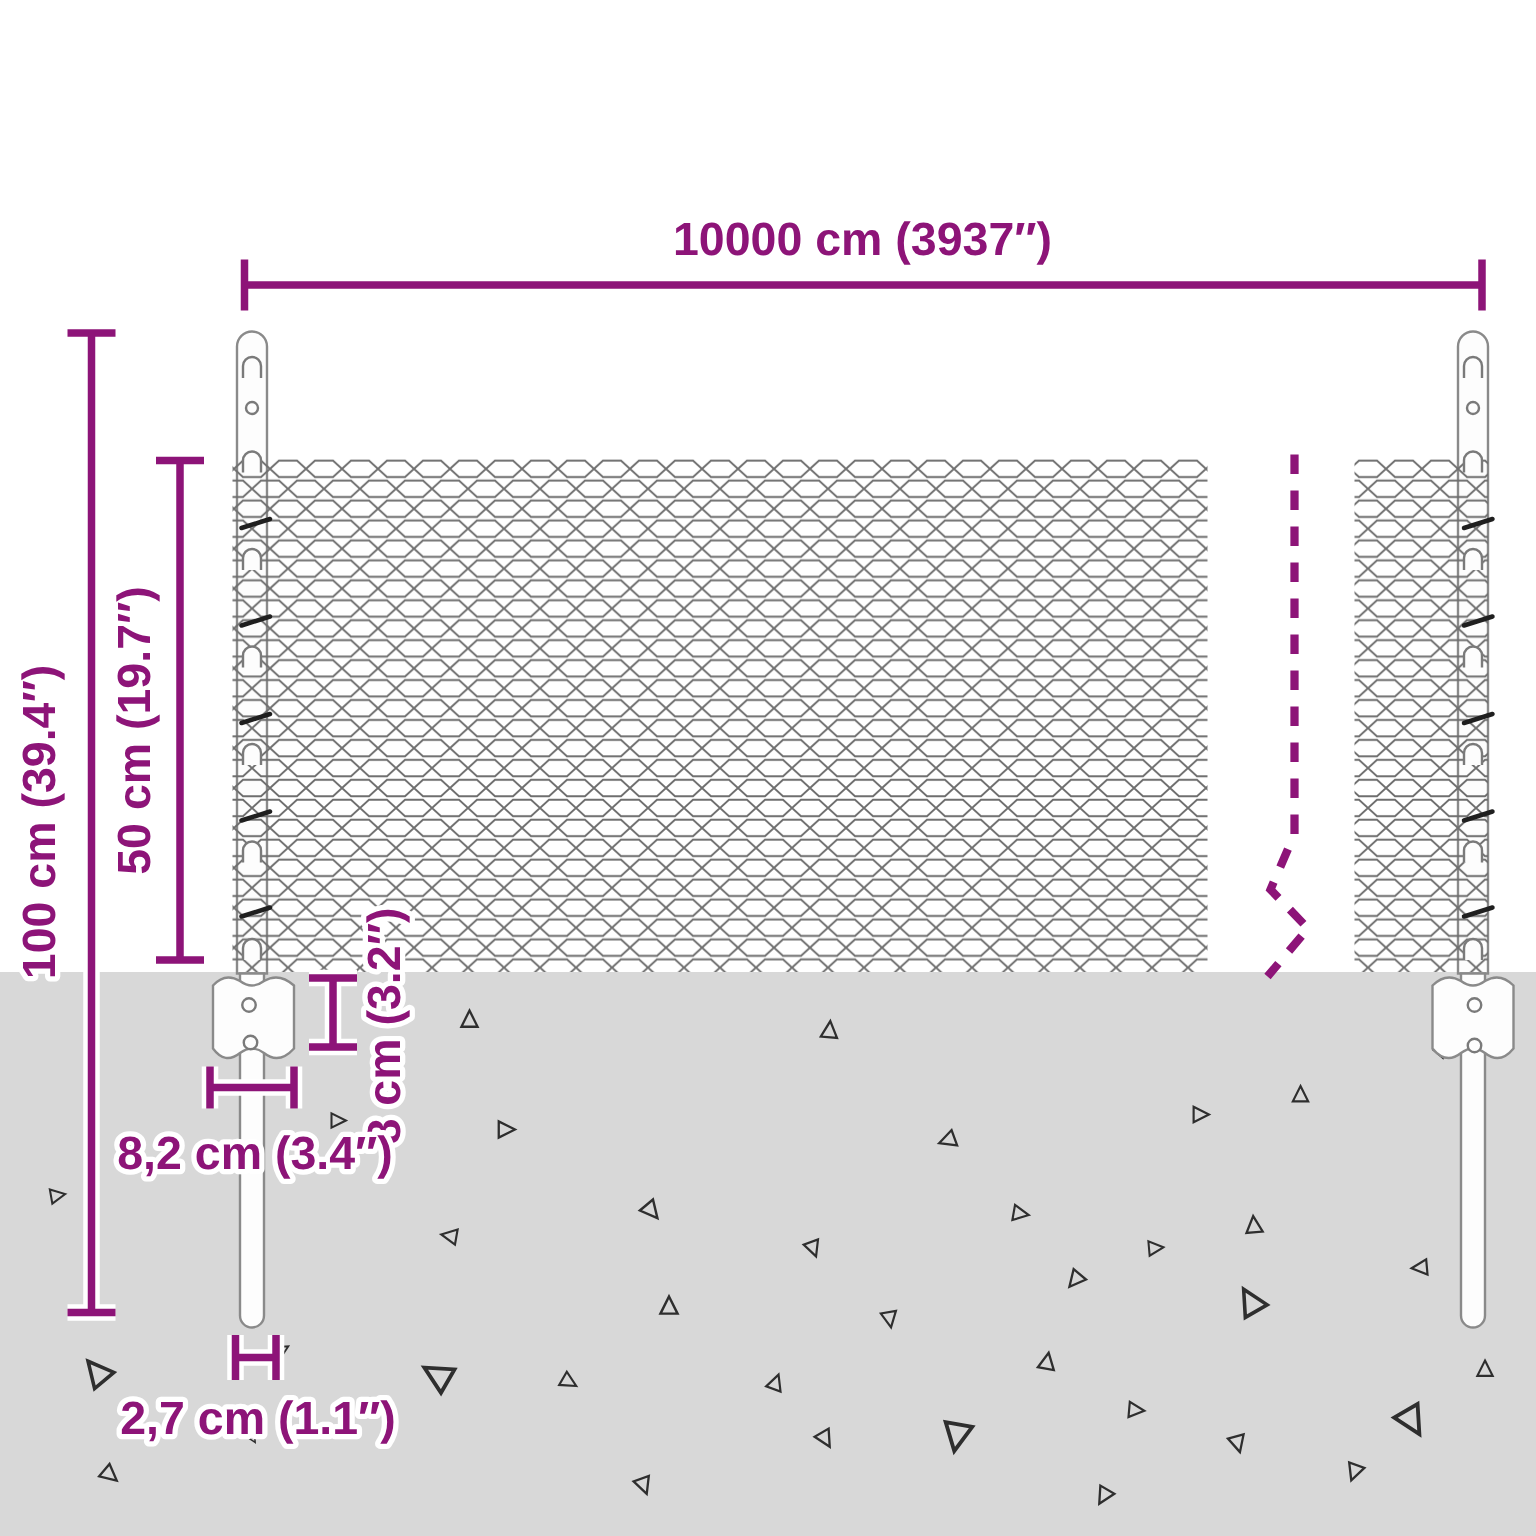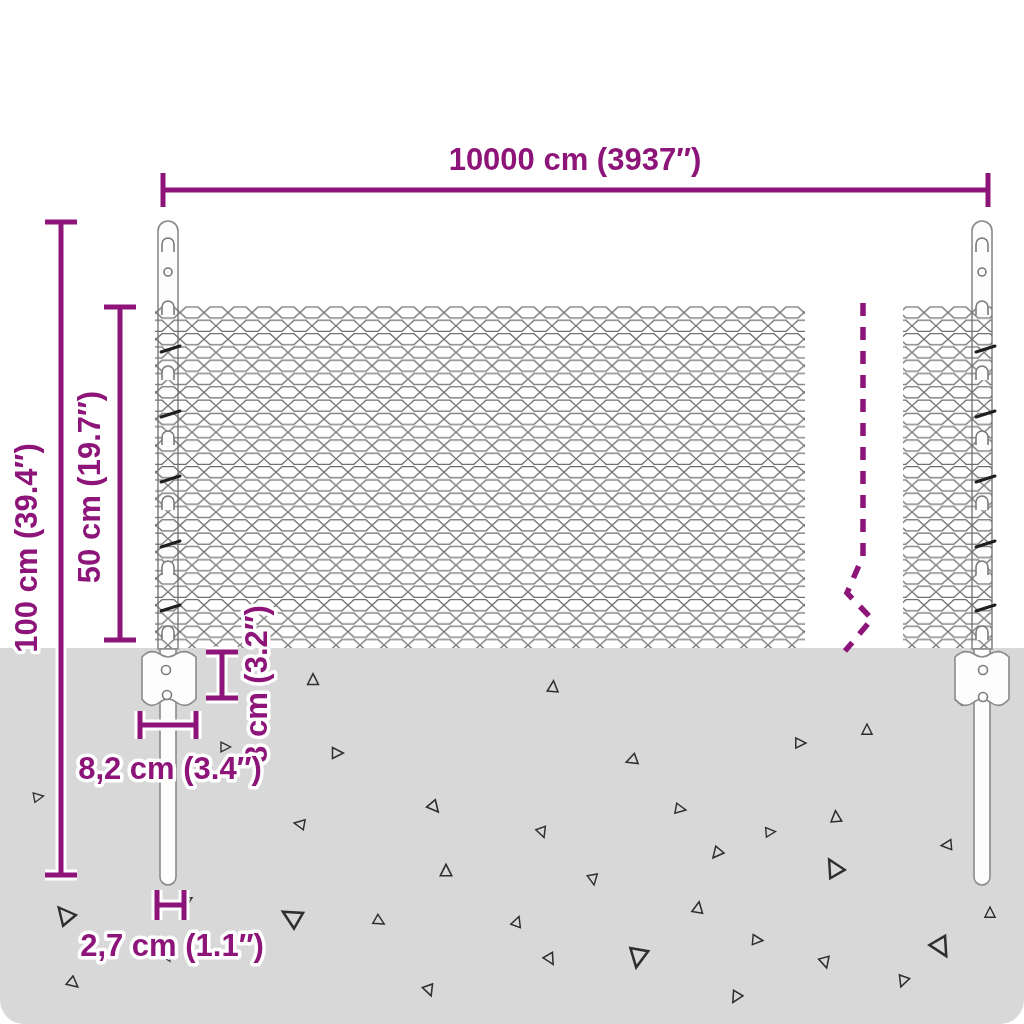--- a/index.html
+++ b/index.html
@@ -1,16 +1,16 @@
 <!DOCTYPE html>
 <html><head>
 <meta charset="utf-8">
 <style>
   html,body{margin:0;padding:0;background:#fff;}
-  .stage{position:relative;width:1024px;height:1024px;overflow:hidden;background:#fff;border-radius:24px;}
+  .stage{position:relative;width:1024px;height:1024px;overflow:hidden;background:#fff;}
   svg{display:block;}
   text{
     font-family:"Liberation Sans", sans-serif;
     font-weight:bold;
     font-size:31px;
     stroke:#ffffff;
     stroke-width:7px;
     paint-order:stroke;
     stroke-linejoin:round;
   }

